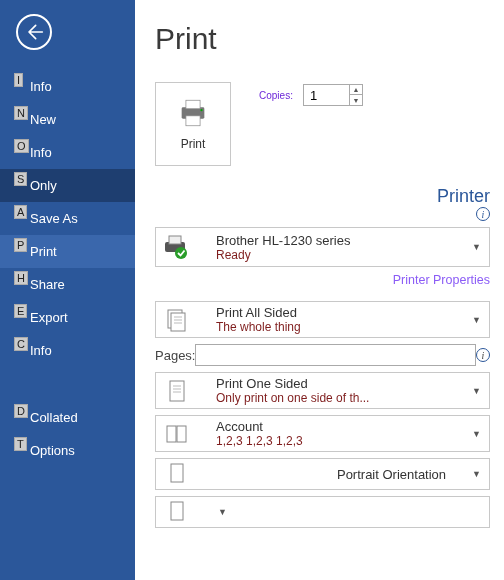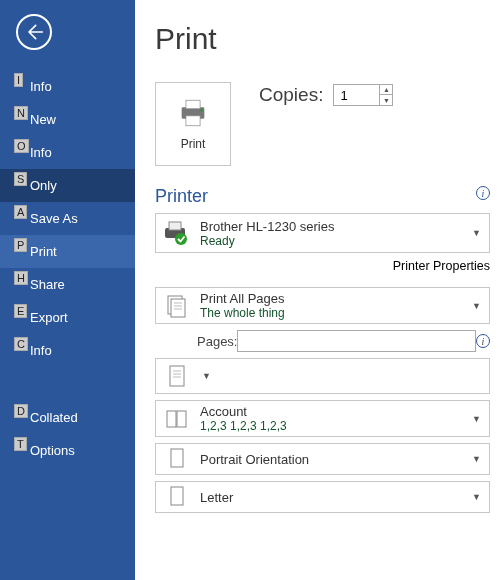--- a/index.html
+++ b/index.html
@@ -12,41 +12,41 @@
   .nav-item.highlight { background: #3a67ac; }
   .nav-item .keytip { position:absolute; left:14px; top:3px; background:#ccc; color:#222; border:1px solid #aaa; font-size:11px; padding:0 2px; line-height:12px; }
   .nav-group-gap { height: 34px; }
   .main { flex:1; padding: 22px 14px 0 20px; overflow:hidden; color:#444; }
   .title { font-size: 30px; font-weight: 300; color:#3a3a3a; margin-bottom: 26px; }
   .print-row { display:flex; align-items:flex-start; gap: 28px; margin-bottom: 20px; }
   .print-tile { border:1px solid #c8c8c8; width:76px; height:84px; display:flex; flex-direction:column; align-items:center; justify-content:center; gap:8px; cursor:pointer; }
   .print-tile svg { width:34px; height:32px; }
   .print-tile .lbl { font-size:12px; color:#333; }
   .copies-wrap { display:flex; align-items:center; gap:10px; margin-top:2px; }
-  .copies-lbl { font-size:19px; color:#404040; }
+  .copies-lbl { font-size:10px; color:#6d28d9; }
   .spinner { display:flex; align-items:stretch; border:1px solid #aaa; height:22px; }
   .spinner input { width:45px; border:none; padding:2px 6px; font-size:13px; outline:none; }
   .spin-btns { display:flex; flex-direction:column; border-left:1px solid #aaa; }
   .spin-btns div { width:12px; height:10px; display:flex; align-items:center; justify-content:center; font-size:7px; color:#555; cursor:pointer; border-bottom:1px solid #aaa; }
   .spin-btns div:last-child { border-bottom:none; }
-  .section-head { display:flex; align-items:flex-start; color:#2b579a; margin-bottom:6px; }
+  .section-head { display:flex; align-items:flex-end; color:#2b579a; margin-bottom:6px;flex-direction:column; }
   .section-head .sh-title { font-size:18px; font-weight:400; flex:1; }
   .info-icon { width:14px; height:14px; border:1px solid #2b579a; border-radius:50%; display:flex; align-items:center; justify-content:center; font-size:10px; font-style:italic; font-family: Georgia, serif; cursor:pointer; }
-  .dd { border:1px solid #c8c8c8; display:flex; align-items:center; padding:3px 6px 3px 6px; gap:8px; cursor:pointer; margin-bottom:6px; position:relative; min-height:36px; }
+  .dd { border:1px solid #c8c8c8; display:flex; align-items:center; padding:3px 6px 3px 6px; gap:24px; cursor:pointer; margin-bottom:6px; position:relative; min-height:36px; }
   .dd .dd-icon { width:30px; display:flex; align-items:center; justify-content:center; }
   .dd .dd-body { flex:1; overflow:hidden; }
   .dd .dd-title { font-size:13px; color:#333; white-space:nowrap; overflow:hidden; text-overflow:ellipsis; }
-  .dd .dd-sub { font-size:12px; color:#14532d; white-space:nowrap; overflow:hidden; text-overflow:ellipsis; }
+  .dd .dd-sub { font-size:12px; color:#7f1d1d; white-space:nowrap; overflow:hidden; text-overflow:ellipsis; }
   .dd .caret { font-size:9px; color:#555; padding:0 2px;}
   .printer-props { text-align:right; font-size:12.5px; margin-bottom:14px; }
-  .printer-props a { color:#000000; text-decoration:none; cursor:pointer; }
-  .pages-row { display:flex; align-items:center; margin-bottom:6px;margin-left:42px; }
+  .printer-props a { color:#8b5cf6; text-decoration:none; cursor:pointer; }
+  .pages-row { display:flex; align-items:center; margin-bottom:6px; }
   .pages-row .lbl { font-size:13px; color:#444; }
   .pages-row input { flex:1; border:1px solid #aaa; height:22px; padding:2px 6px; font-size:13px; }
-  .dd.small { min-height:32px; }
+  .dd.small { min-height:32px;text-align:right; }
   .dd.printer { min-height:40px; }
   .settings-top-gap { margin-top:4px; }
 </style>
 </head>
 <body>
 
 <div class="sidebar">
   <div class="back-btn">
     <svg viewBox="0 0 24 24">
         <path d="M14 4 L6 12 L14 20 M6 12 H22" stroke="#fff" stroke-width="2" fill="none" stroke-linecap="round" stroke-linejoin="round"></path>
@@ -119,40 +119,44 @@
     <div class="dd-icon">
       <svg width="24" height="26" viewBox="0 0 24 26">
           <rect x="3" y="3" width="14" height="18" fill="#fff" stroke="#888"></rect>
           <rect x="6" y="6" width="14" height="18" fill="#fff" stroke="#888"></rect>
           <line x1="9" y1="10" x2="17" y2="10" stroke="#bbb"></line>
           <line x1="9" y1="13" x2="17" y2="13" stroke="#bbb"></line>
           <line x1="9" y1="16" x2="17" y2="16" stroke="#bbb"></line>
         </svg>
     </div>
     <div class="dd-body">
-      <div class="dd-title">Print All Pages</div>
+      <div class="dd-title">Print All Sided</div>
       <div class="dd-sub">The whole thing</div>
     </div>
     <div class="caret">▼</div>
   </div>
 
   <div class="pages-row">
     <span class="lbl">Pages:</span>
     <input type="text" value="" style="">
     <div class="info-icon">i</div>
   </div>
 
   <div class="dd">
     <div class="dd-icon">
       <svg width="24" height="26" viewBox="0 0 24 26">
           <rect x="5" y="3" width="14" height="20" fill="#fff" stroke="#888"></rect>
           <line x1="8" y1="8" x2="16" y2="8" stroke="#bbb"></line>
           <line x1="8" y1="11" x2="16" y2="11" stroke="#bbb"></line>
           <line x1="8" y1="14" x2="16" y2="14" stroke="#bbb"></line>
         </svg>
+    </div>
+    <div class="dd-body">
+      <div class="dd-title">Print One Sided</div>
+      <div class="dd-sub">Only print on one side of th...</div>
     </div>
     <div class="caret">▼</div>
   </div>
 
   <div class="dd">
     <div class="dd-icon">
       <svg width="24" height="26" viewBox="0 0 24 26">
           <rect x="2" y="5" width="9" height="16" fill="#fff" stroke="#888"></rect>
           <rect x="12" y="5" width="9" height="16" fill="#fff" stroke="#888"></rect>
         </svg>
@@ -175,19 +179,16 @@
     </div>
     <div class="caret">▼</div>
   </div>
 
   <div class="dd small">
     <div class="dd-icon">
       <svg width="20" height="24" viewBox="0 0 20 24">
           <rect x="4" y="2" width="12" height="18" fill="#fff" stroke="#888"></rect>
         </svg>
     </div>
-    <div class="dd-body">
-      <div class="dd-title">Letter</div>
-    </div>
     <div class="caret">▼</div>
   </div>
 
 </div>
 
 </body></html>

